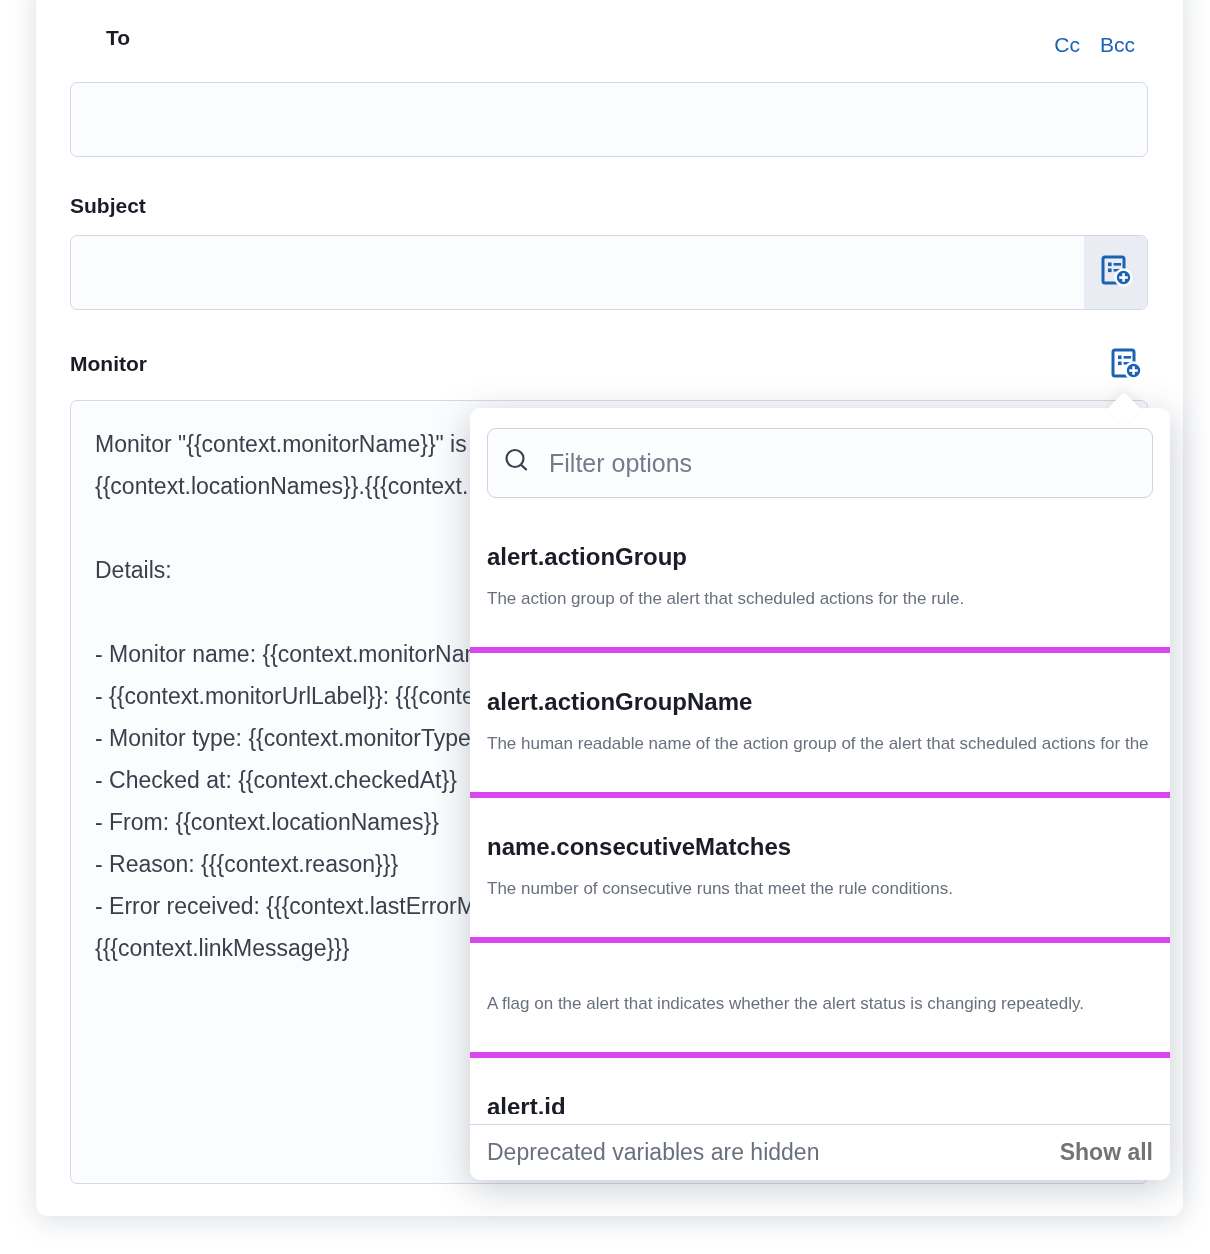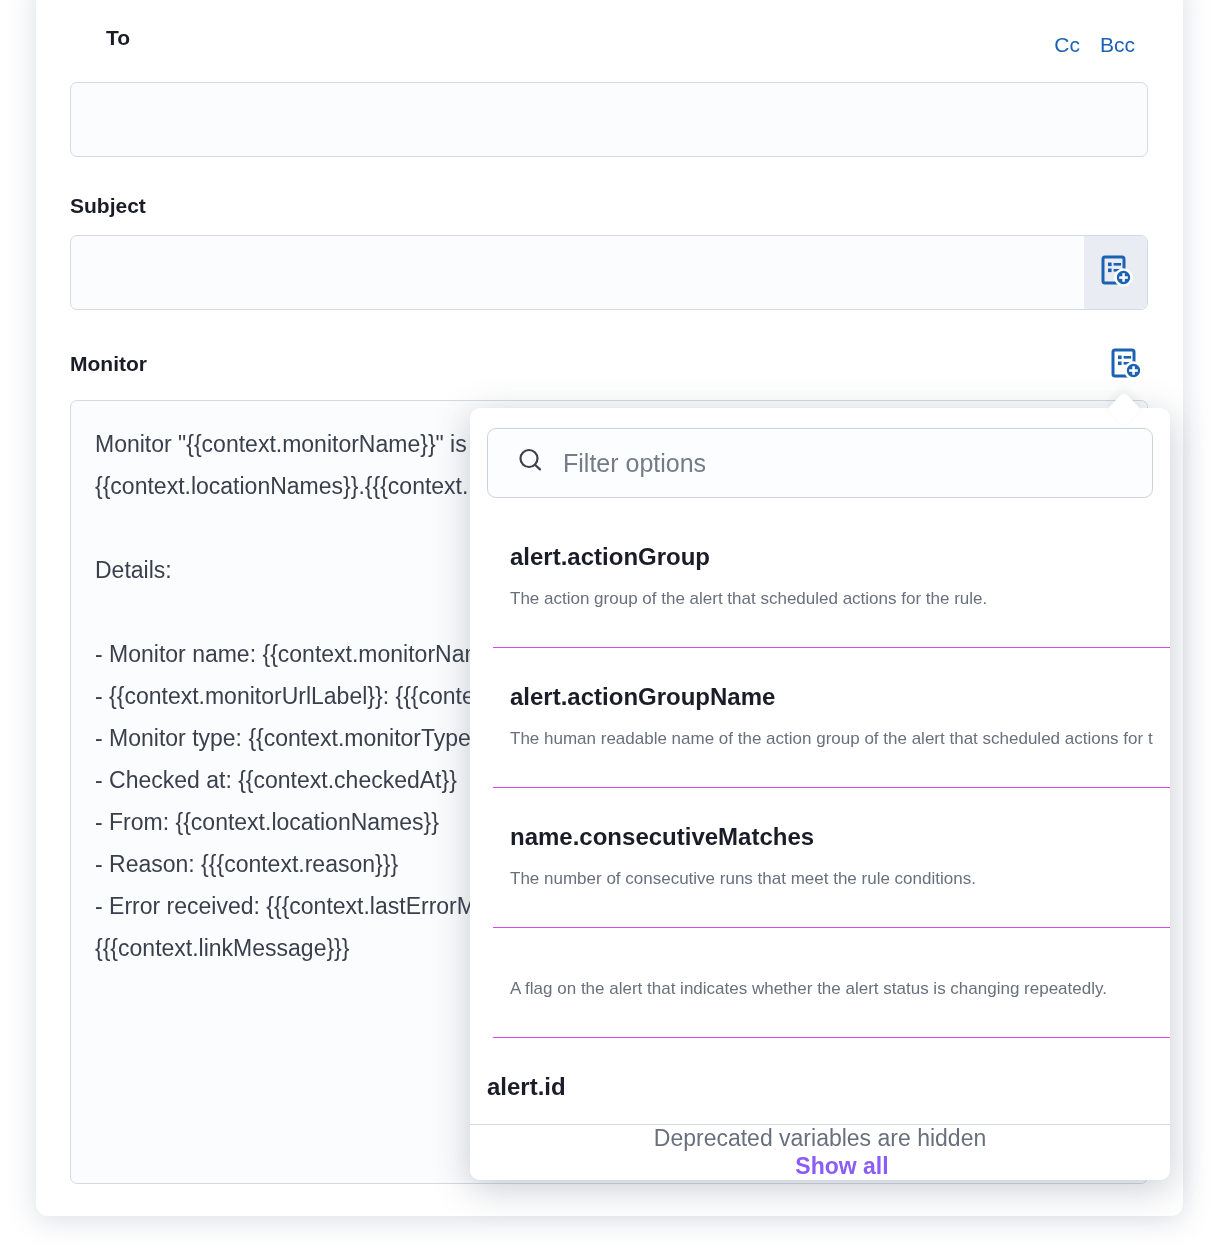--- a/index.html
+++ b/index.html
@@ -74,44 +74,44 @@
     z-index:5;
   }
   .popover-arrow {
     position:absolute; top:-11px; right:34px; width:24px; height:24px;
     background:#fff; transform:rotate(45deg); border-radius:4px;
     box-shadow:-3px -3px 8px rgba(62,72,92,0.08);
   }
   .search-box {
     position:absolute; left:17px; right:17px; top:20px; height:70px;
     border:1px solid #ccd3e0; border-radius:9px; background:#fcfdfe;
-    display:flex; align-items:center; padding:0 28px; gap:15px;
+    display:flex; align-items:center; padding:0 14px; gap:15px;
   }
   .search-box input {
     flex:1; border:none; outline:none; background:transparent;
     font-family:"Liberation Sans", sans-serif; font-size:25px; color:#3a3f4c;
   }
   .search-box input::placeholder { color:#747b89; opacity:1; }
 
   .pv-list { position:absolute; top:100px; left:0; right:0; height:606px; overflow:hidden; }
-  .pv-item { padding:34px 17px 33px; border-bottom:1px solid #d946ef; cursor:pointer;margin-left:23px; }
+  .pv-item { padding:34px 17px 33px; border-bottom:6px solid #d946ef; cursor:pointer; }
   .pv-item-name { font-size:24px; font-weight:700; color:#1a1d27; line-height:30px; }
   .pv-item-desc {
     margin-top:12px; font-size:17px; color:#69707d; line-height:30px;
     white-space:nowrap; overflow:hidden;
   }
   .pv-item-partial { padding:34px 17px 0; cursor:pointer; }
 
   .pv-footer {
     position:absolute; left:0; right:0; bottom:0; height:56px;
     border-top:1px solid #d3dae6; background:#fff; border-radius:0 0 10px 10px;
-    display:flex; align-items:center; justify-content:space-between; padding:0 17px;flex-direction:column;
+    display:flex; align-items:center; justify-content:space-between; padding:16px 17px;
   }
   .pv-footer-text { font-size:23px; color:#69707d; }
-  .pv-show-all { font-size:23px; font-weight:600; color:#8b5cf6; cursor:pointer;margin-left:44px; }
+  .pv-show-all { font-size:23px; font-weight:600; color:#737373; cursor:pointer;margin-left:44px; }
 </style>
 </head>
 <body>
 
 <div class="card"></div>
 
 <div class="field-label" id="to-label">To</div>
 
 <div class="ccbcc">
   <span>Cc</span>

